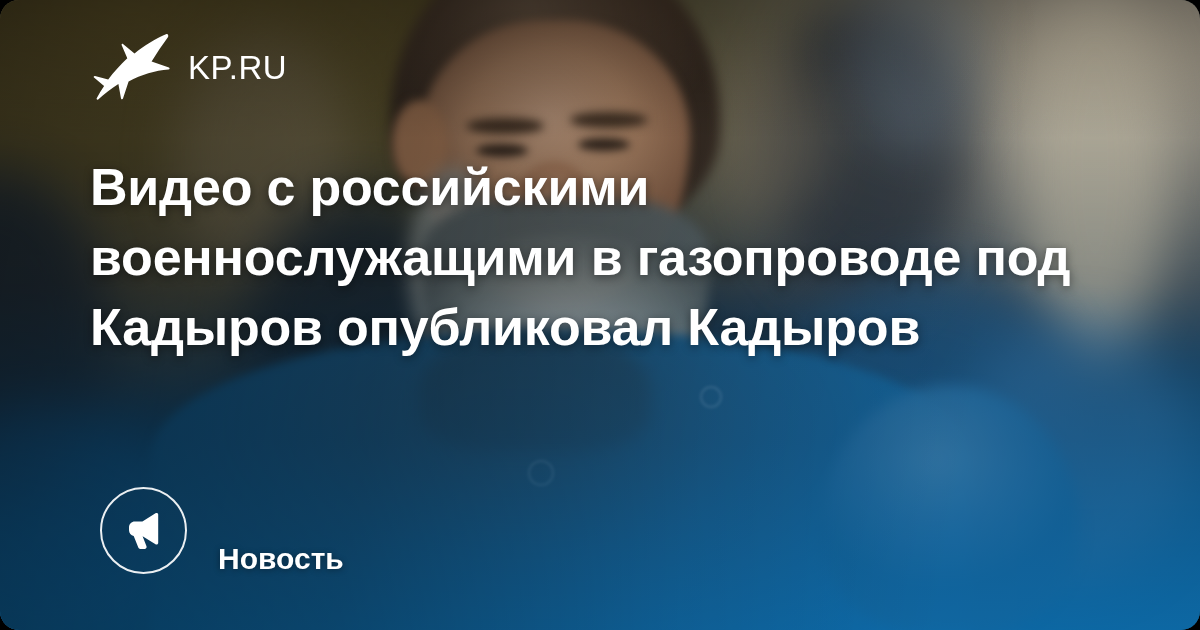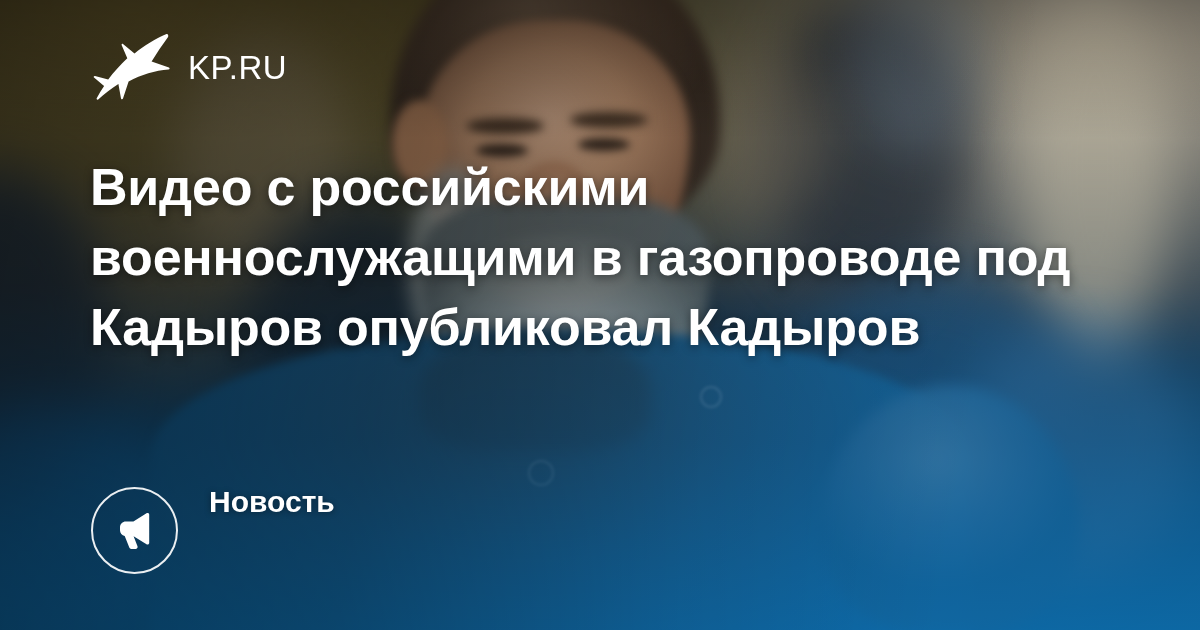--- a/index.html
+++ b/index.html
@@ -9,20 +9,21 @@
     background:#000;
     font-family:"Liberation Sans", sans-serif;
     overflow:hidden;
   }
 
   .card {
     position:relative;
     width:1200px; height:630px;
     overflow:hidden;
     background:#1d2326;
+    border-radius:19px;
   }
 
   
   .photo { position:absolute; inset:0; overflow:hidden; }
 
   .photo-layer { position:absolute; inset:-60px; }
 
   
   .bg-base {
     position:absolute; inset:0;
@@ -169,22 +170,22 @@
 
   .headline {
     position:absolute; left:90px; top:152px; width:1010px;
     color:#fff;
     font-size:52px; font-weight:700; line-height:70px;
     letter-spacing:-.2px;
     text-shadow:0 2px 10px rgba(0,0,0,.45);
   }
 
   .badge {
-    position:absolute; left:91px; top:487px;
-    display:flex; align-items:flex-start; gap:31px;
+    position:absolute; left:100px; top:487px;
+    display:flex; align-items:flex-end; gap:31px;
   }
   .badge-circle {
     width:87px; height:87px; border-radius:50%;
     border:2px solid rgba(255,255,255,.92);
     display:flex; align-items:center; justify-content:center;
     flex:0 0 auto;
   }
   .badge-icon { width:44px; height:44px; display:block; }
   .badge-label {
     color:#fff; font-size:30px; font-weight:700; line-height:1;

